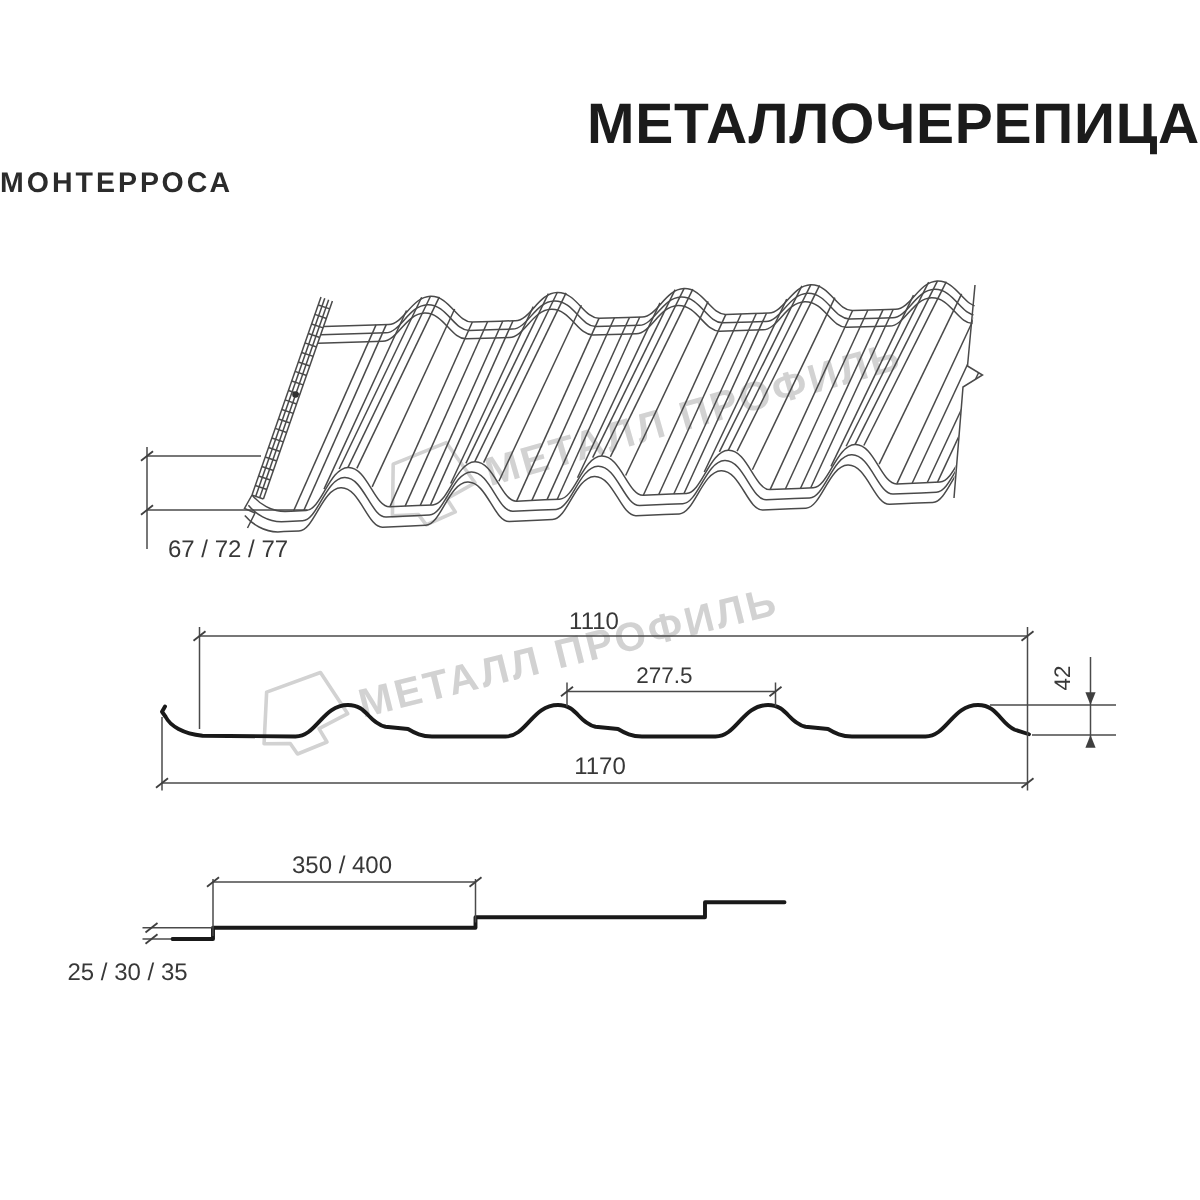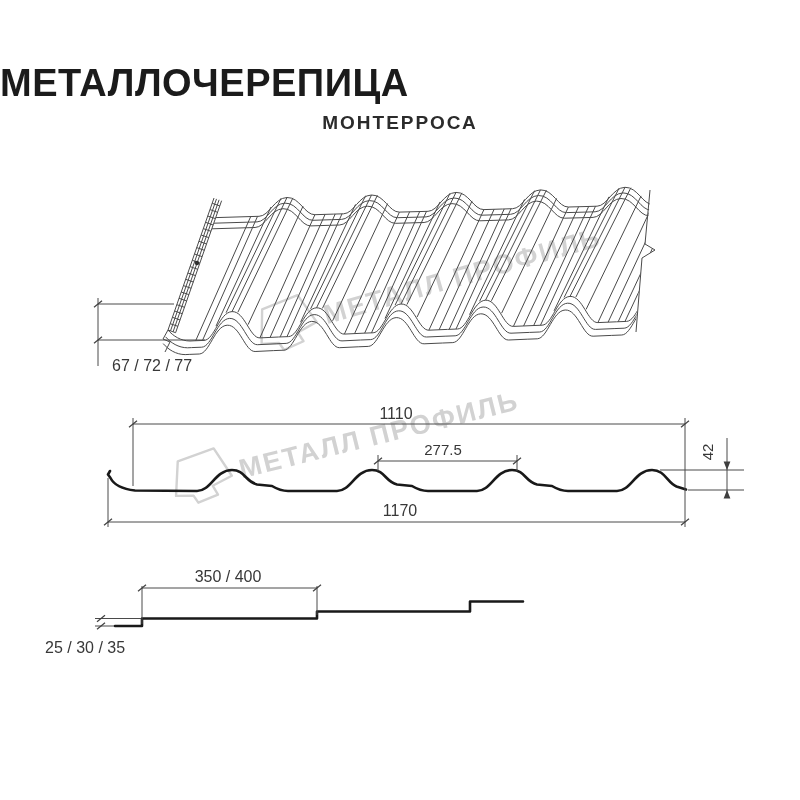--- a/index.html
+++ b/index.html
@@ -1,20 +1,20 @@
 <!DOCTYPE html>
 <html><head>
 <meta charset="utf-8">
 <style>
   html,body{margin:0;padding:0;background:#ffffff;}
   .page{position:relative;width:800px;height:800px;background:#ffffff;overflow:hidden;
         font-family:"Liberation Sans",sans-serif;}
-  .title{position:absolute;top:62px;left:0;right:0;text-align:left;
+  .title{position:absolute;top:62px;left:0;right:0;text-align:right;
          font-size:38px;font-weight:900;letter-spacing:0.5px;color:#1b1b1b;}
-  .subtitle{position:absolute;top:112px;left:0;right:0;text-align:center;
+  .subtitle{position:absolute;top:112px;left:0;right:0;text-align:left;
             font-size:19px;font-weight:600;letter-spacing:2px;color:#2b2b2b;}
   svg.drawing{position:absolute;left:0;top:0;}
   .thin{stroke:#4a4a4a;stroke-width:1;fill:none;}
   .bold{stroke:#191919;stroke-width:2.6;fill:none;stroke-linejoin:round;stroke-linecap:round;}
   .tick{stroke:#3f3f3f;stroke-width:1.2;fill:none;}
   .arrow{fill:#3f3f3f;stroke:none;}
   .dim-text{fill:#383838;font-size:16px;font-weight:400;}
   .dim-text-sm{fill:#383838;font-size:15px;font-weight:400;}
   .wm-text{font-size:27px;font-weight:600;letter-spacing:2px;}
   .wm-logo{fill:none;stroke-width:2.4;stroke-linejoin:round;}

